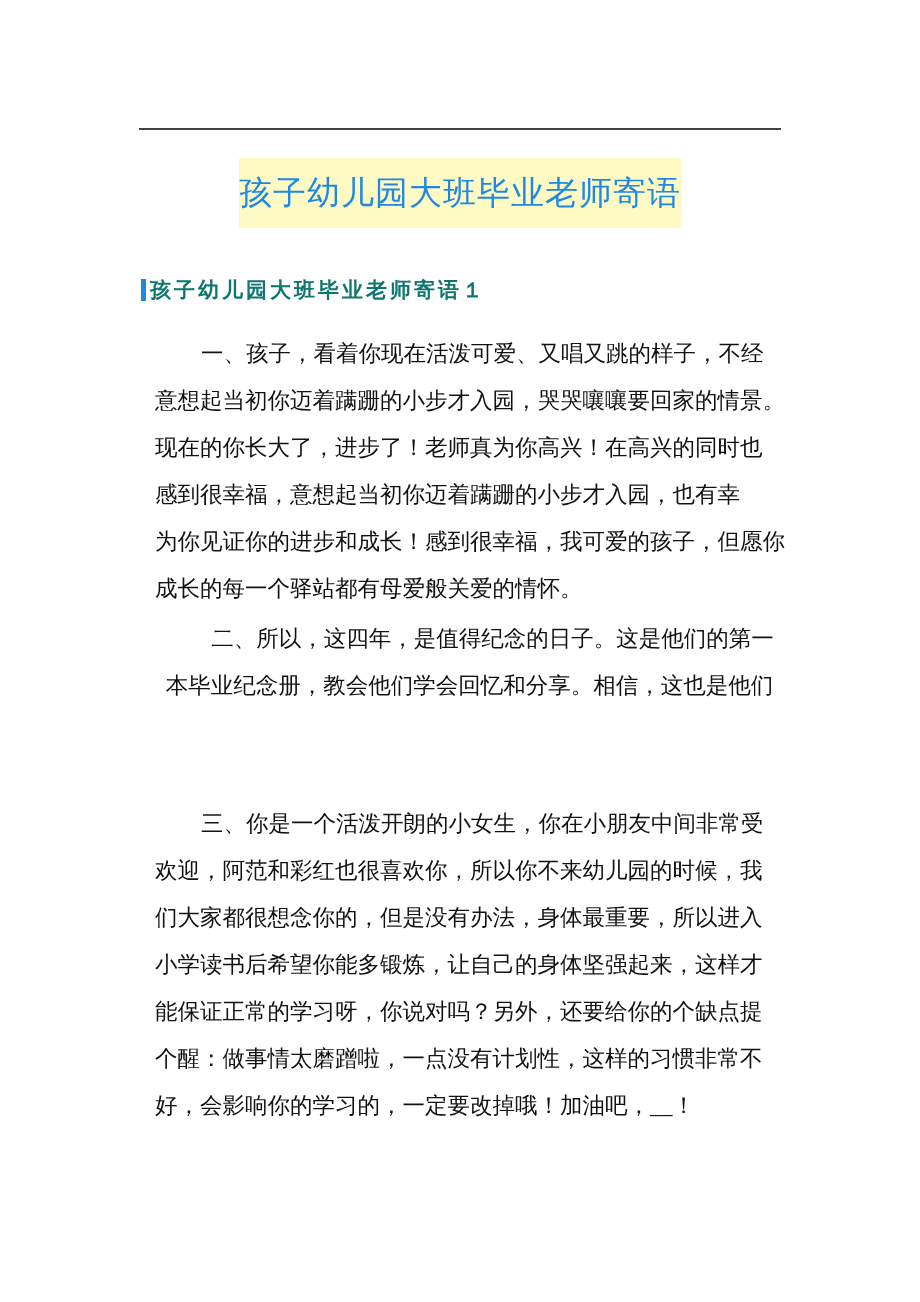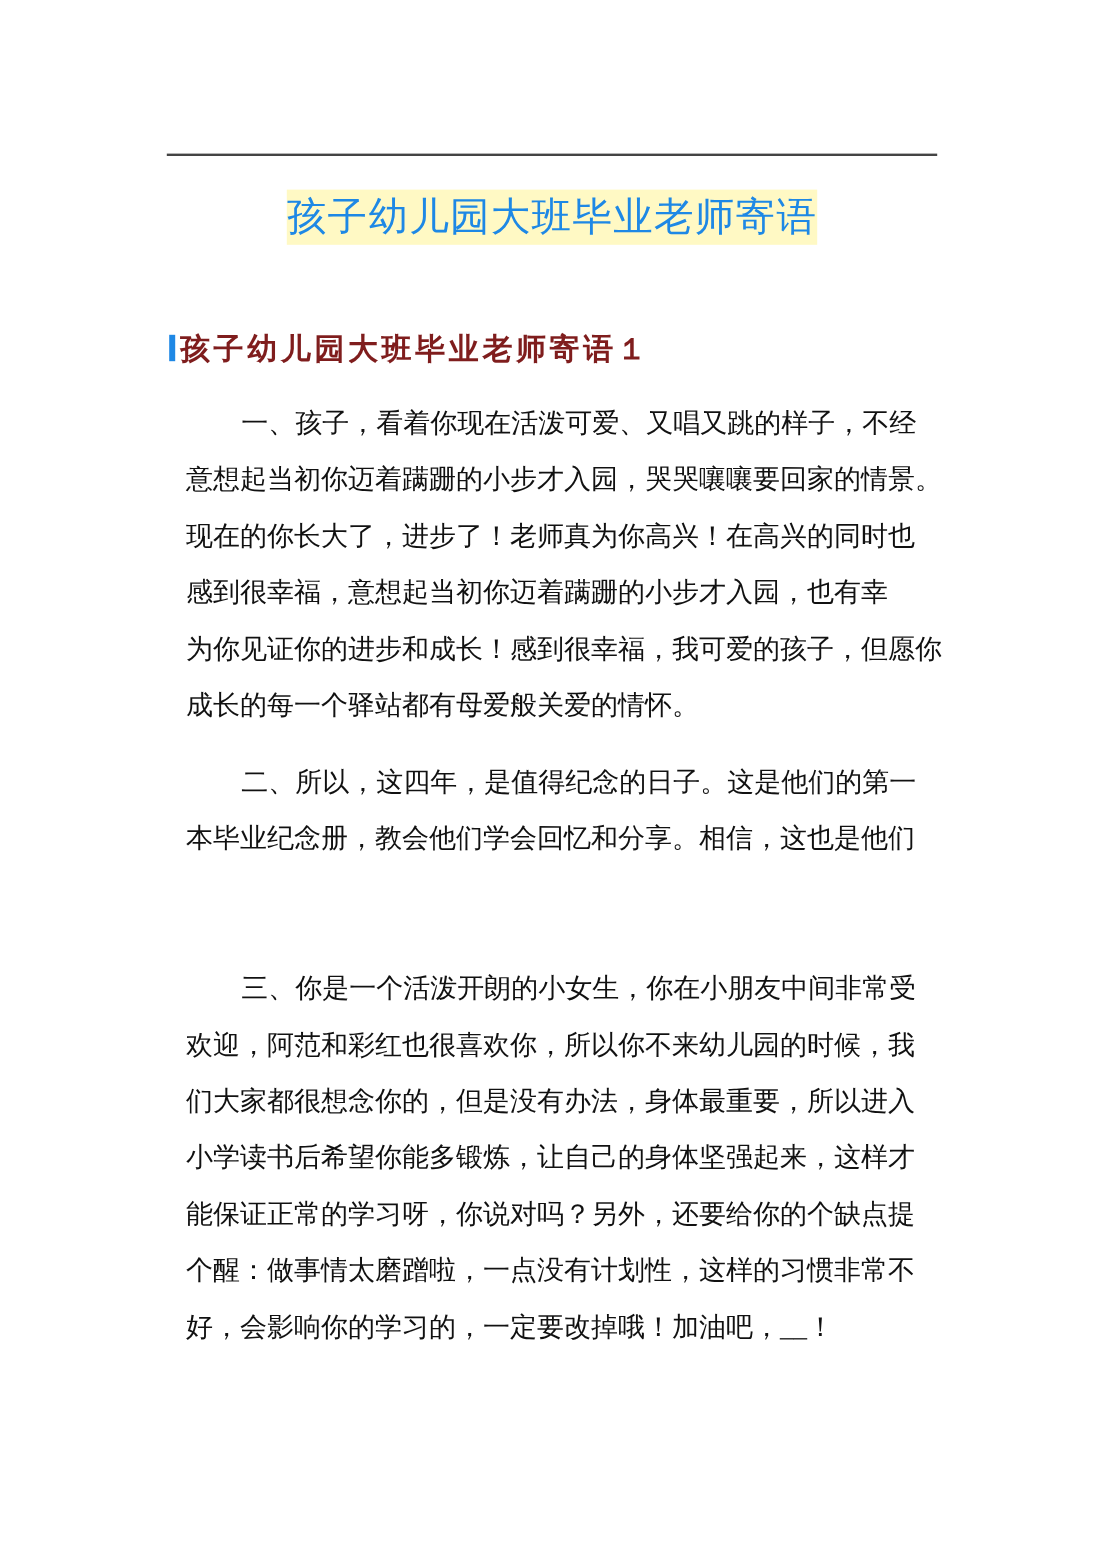--- a/index.html
+++ b/index.html
@@ -2,25 +2,25 @@
 <html><head>
 <meta charset="utf-8">
 <style>
   html, body { margin: 0; padding: 0; background: #ffffff; }
   body { width: 920px; height: 1302px; position: relative; overflow: hidden;
          font-family: "DejaVu Serif", "Liberation Serif", serif; color: #111; }
   .rule { position: absolute; left: 139px; top: 128px; width: 642px; height: 2px; background: #444; }
   .title-wrap { position: absolute; left: 0; top: 158px; width: 920px; text-align: center; }
   .title { display: inline-block; background: #fff9c4; color: #1e88e5;
            font-family: "DejaVu Sans", "Liberation Sans", sans-serif;
-           font-size: 33px; line-height: 46px; padding: 0 0; letter-spacing: 1px; text-align: center; }
+           font-size: 33px; line-height: 46px; padding: 12px 0; letter-spacing: 1px; text-align: center; }
   .section-head { position: absolute; left: 141px; top: 276px; height: 28px;
                   display: flex; align-items: center; }
   .section-bar { width: 5px; height: 22px; background: #1e88e5; margin-right: 4px; }
-  .section-title { color: #7f1d1d; font-weight: bold; font-size: 25px; letter-spacing: 3px;
+  .section-title { color: #0f766e; font-weight: bold; font-size: 21px; letter-spacing: 3px;
                    font-family: Liberation Serif, serif; }
   .para { position: absolute; left: 139px; width: 645px; font-size: 22.5px; line-height: 47px; }
   .line { display: block; white-space: nowrap; margin-left: 16px; }
   .indent { padding-left: 46px; }
 </style>
 </head>
 <body>
 
 <div class="rule"></div>
 
@@ -35,21 +35,21 @@
 
 <div class="para" style="top:330px;">
   <span class="line indent">一、孩子，看着你现在活泼可爱、又唱又跳的样子，不经</span>
   <span class="line">意想起当初你迈着蹒跚的小步才入园，哭哭嚷嚷要回家的情景。</span>
   <span class="line">现在的你长大了，进步了！老师真为你高兴！在高兴的同时也</span>
   <span class="line">感到很幸福，意想起当初你迈着蹒跚的小步才入园，也有幸</span>
   <span class="line">为你见证你的进步和成长！感到很幸福，我可爱的孩子，但愿你</span>
   <span class="line">成长的每一个驿站都有母爱般关爱的情怀。</span>
 </div>
 
-<div class="para" style="top:629px;">
+<div class="para" style="top:615px;text-align:center;">
   <span class="line indent">二、所以，这四年，是值得纪念的日子。这是他们的第一</span>
   <span class="line">本毕业纪念册，教会他们学会回忆和分享。相信，这也是他们</span>
 </div>
 
 <div class="para" style="top:800px;font-family:Liberation Serif, serif;">
   <span class="line indent">三、你是一个活泼开朗的小女生，你在小朋友中间非常受</span>
   <span class="line">欢迎，阿范和彩红也很喜欢你，所以你不来幼儿园的时候，我</span>
   <span class="line">们大家都很想念你的，但是没有办法，身体最重要，所以进入</span>
   <span class="line">小学读书后希望你能多锻炼，让自己的身体坚强起来，这样才</span>
   <span class="line">能保证正常的学习呀，你说对吗？另外，还要给你的个缺点提</span>

